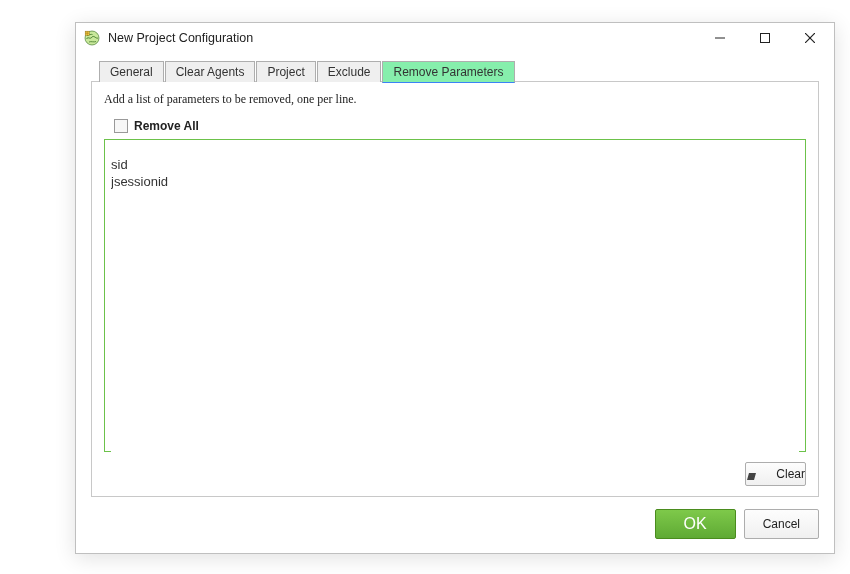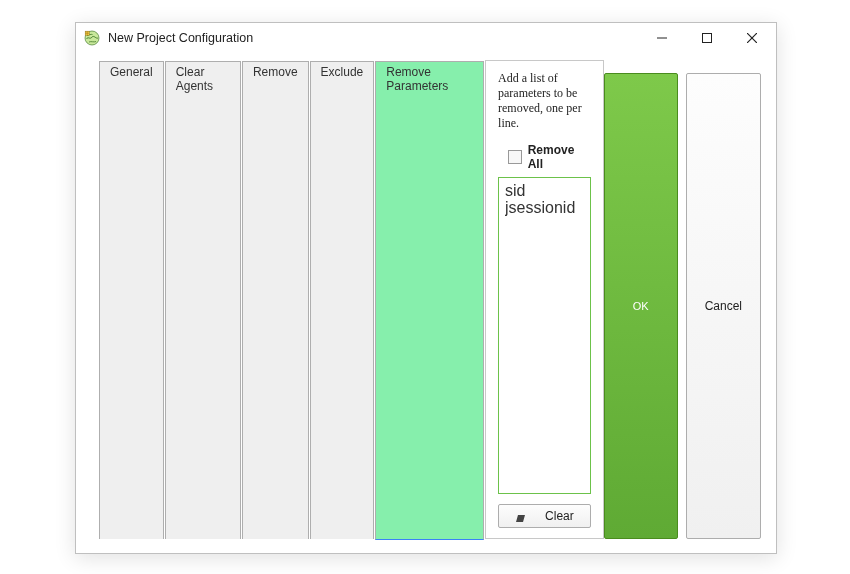--- a/index.html
+++ b/index.html
@@ -12,21 +12,21 @@
       font-size: 12px;
       background: #fff;
       width: 850px;
       height: 574px;
       position: relative;
     }
     .window {
       position: absolute;
       left: 75px;
       top: 22px;
-      width: 702px;
+      width: 760px;
       height: 532px;
       background: #fff;
       border: 1px solid #bfbfbf;
       box-shadow: 0 4px 20px rgba(0,0,0,0.12);
       display: flex;
       flex-direction: column;
     }
     .titlebar {
       height: 30px;
       display: flex;
@@ -57,21 +57,21 @@
       justify-content: center;
       color: #222;
       background: transparent;
       border: none;
       cursor: pointer;
     }
     .content-area {
       flex: 1;
       padding: 8px 15px 14px 15px;
       display: flex;
-      flex-direction: row;
+      flex-direction: column;
     }
     .tabs {
       display: flex;
       margin-left: 8px;
       position: relative;
       z-index: 2;
     }
     .tab {
       border: 1px solid #aeaeae;
       border-bottom: none;
@@ -131,52 +131,53 @@
       background: #fff;
       margin-bottom: 10px;
     }
     .textarea {
       width: 100%;
       height: 100%;
       border: none;
       outline: none;
       resize: none;
       font-family: "Segoe UI", Tahoma, sans-serif;
-      font-size: 16px;
+      font-size: 13px;
       line-height: 17px;
       color: #333;
+      margin-top: 12px;
     }
     .clear-row {
       display: flex;
       justify-content: flex-end;
     }
     .btn {
       border: 1px solid #adadad;
       background: linear-gradient(#fdfdfd, #f0f0f0);
-      padding: 4px 16px;
+      padding: 4px 0;
       font-size: 12px;
       border-radius: 2px;
       cursor: pointer;
       display: inline-flex;
       align-items: center;
       gap: 19px;
       color: #222;
     }
     .footer {
       display: flex;
       justify-content: flex-end;
       gap: 8px;
       margin-top: 12px;
     }
     .btn-primary {
       border: 1px solid #4a8c1e;
       background: linear-gradient(#7ec94a, #5faa34);
       color: #fff;
       padding: 5px 28px;
-      font-size: 11px;
+      font-size: 16px;
       border-radius: 2px;
       cursor: pointer;
     }
     .btn-secondary {
       border: 1px solid #adadad;
       background: linear-gradient(#fdfdfd, #f0f0f0);
       padding: 5px 18px;
       font-size: 12px;
       border-radius: 2px;
       cursor: pointer;
@@ -222,21 +223,21 @@
             <line x1="10" y1="0" x2="0" y2="10" stroke="currentColor" stroke-width="1.2"></line>
           </svg>
       </button>
     </div>
   </div>
 
   <div class="content-area">
     <div class="tabs">
       <div class="tab">General</div>
       <div class="tab">Clear Agents</div>
-      <div class="tab">Remove</div>
+      <div class="tab">Project</div>
       <div class="tab">Exclude</div>
       <div class="tab active">Remove Parameters</div>
     </div>
 
     <div class="tab-panel">
       <div class="description">Add a list of parameters to be removed, one per line.</div>
 
       <div class="checkbox-row">
         <div class="checkbox-box"></div>
         <span class="checkbox-label">Remove All</span>

